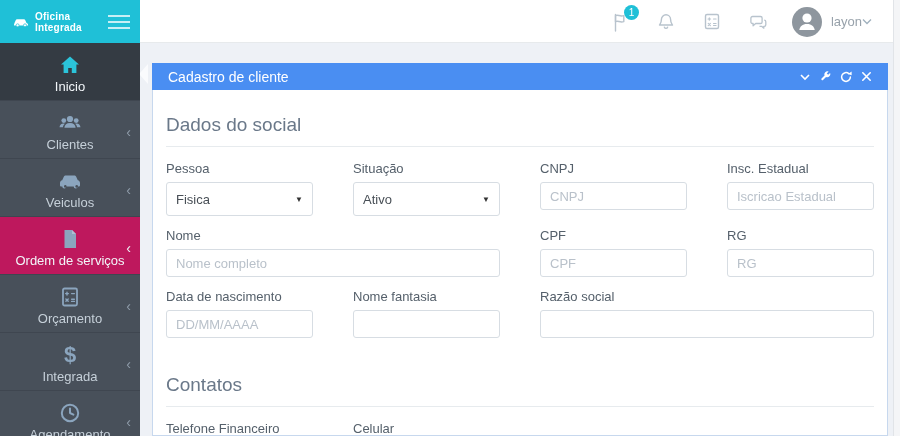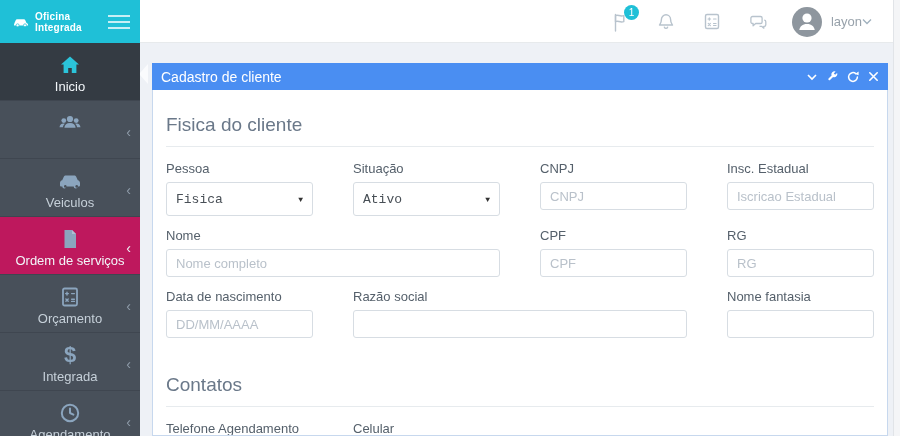--- a/index.html
+++ b/index.html
@@ -35,41 +35,41 @@
   .nav-chevron { position:absolute; right:9px; top:26px; color:#8f9caa; font-size:14px; line-height:10px; }
   .nav-item.hovered .nav-chevron { color:#eef2f6; }
 
   
   .content { position:absolute; left:140px; top:43px; right:0; bottom:0; background:#eef1f6; overflow:hidden; }
   .active-arrow { position:absolute; left:-1px; top:21px; width:0; height:0;
     border-top:10px solid transparent; border-bottom:10px solid transparent;
     border-right:9px solid #fafbfd; z-index:6; }
 
   .panel { margin:20px 12px 0 12px; }
-  .panel-header { background:#4a8ef2; height:27px; display:flex; align-items:center; padding:0 9px; }
+  .panel-header { background:#4a8ef2; height:27px; display:flex; align-items:center; padding:0 16px; }
   .panel-title { color:#fff; font-size:14px; }
   .panel-tools { margin-left:auto; display:flex; align-items:center; gap:9px; }
   .panel-tools .ptool { display:flex; align-items:center; cursor:pointer; }
   .panel-body { background:#fff; border:1px solid #c7d8ee; border-top:none;
     padding:0 13px 20px 13px; height:346px; overflow:hidden; }
 
   .section-heading { font-size:19px; font-weight:normal; color:#6a7889;
     padding:24px 0 10px 0; border-bottom:1px solid #e7ebee; margin-bottom:14px; }
 
   .form-row { display:grid; grid-template-columns:repeat(4,1fr); column-gap:40px; margin-bottom:12px; }
   .field { min-width:0; }
   .span2 { grid-column:span 2; }
   .field-label { display:block; font-size:13px; color:#55606b; margin-bottom:6px; }
   .tinput { width:100%; height:28px; border:1px solid #d7dde3; border-radius:3px;
     padding:0 9px; font-size:13px; color:#555; background:#fff; outline:none;
     font-family:"Liberation Sans","DejaVu Sans",sans-serif; }
   .tinput::placeholder { color:#b9c1ca; }
   .tselect { display:flex; align-items:center; justify-content:space-between; height:28px;
     border:1px solid #d7dde3; border-radius:3px; padding:16px 9px; font-size:13px;
-    color:#484f56; background:#fff; cursor:pointer;font-family:Liberation Mono, monospace; }
+    color:#484f56; background:#fff; cursor:pointer; }
   .tselect .sel-arrow { font-size:8px; color:#333; }
 
   .scroll-track { position:absolute; right:0; top:0; width:7px; height:436px;
     background:#f4f5f7; border-left:1px solid #e1e4e8; z-index:20; }
 </style>
 </head>
 <body>
 
 <div class="app">
 
@@ -144,20 +144,21 @@
       <div class="nav-icon">
         <svg width="26" height="24" viewBox="0 0 26 24">
           <circle cx="13" cy="8" r="3.1" fill="#8ba5be"></circle>
           <circle cx="6.8" cy="9.6" r="2.4" fill="#8ba5be"></circle>
           <circle cx="19.2" cy="9.6" r="2.4" fill="#8ba5be"></circle>
           <path d="M13,12 c-3.4,0-5.4,1.9-5.6,4.8 h11.2 C18.4,13.9 16.4,12 13,12 z" fill="#8ba5be"></path>
           <path d="M6.6,12.6 c-2.4,0.1-3.9,1.5-4.1,3.7 h3.4 c0.2,-1.5 0.9,-2.8 2,-3.5 z" fill="#8ba5be"></path>
           <path d="M19.4,12.6 c2.4,0.1,3.9,1.5,4.1,3.7 h-3.4 c-0.2,-1.5-0.9,-2.8-2,-3.5 z" fill="#8ba5be"></path>
         </svg>
       </div>
+      <div class="nav-label">Clientes</div>
       <span class="nav-chevron">‹</span>
     </div>
 
     <div class="nav-item">
       <div class="nav-icon">
         <svg width="26" height="24" viewBox="0 0 26 24">
           <path d="M5.2,11.2 L6.8,7.8 C7.2,6.9 7.9,6.4 8.9,6.4 h8.2 c1,0 1.7,0.5 2.1,1.4 l1.6,3.4 c1.3,0.3 2.2,1.4 2.2,2.8 v2.6 a1,1 0 0 1 -1,1 h-1.3 a2,2 0 0 1 -4,0 h-7.4 a2,2 0 0 1 -4,0 H4 a1,1 0 0 1 -1,-1 v-2.6 c0,-1.4 0.9,-2.5 2.2,-2.8 z" fill="#8ba5be"></path>
           <circle cx="8.3" cy="17.4" r="1.3" fill="#48505a"></circle>
           <circle cx="19.7" cy="17.4" r="1.3" fill="#48505a"></circle>
         </svg>
@@ -236,21 +237,21 @@
           <span class="ptool">
             <svg width="11" height="11" viewBox="0 0 11 11">
               <path d="M1.8,1.8 L9.2,9.2 M9.2,1.8 L1.8,9.2" stroke="#ffffff" stroke-width="1.6" stroke-linecap="round"></path>
             </svg>
           </span>
         </span>
       </div>
 
       <div class="panel-body">
 
-        <h2 class="section-heading">Fisica do cliente</h2>
+        <h2 class="section-heading">Dados do social</h2>
 
         <div class="form-row">
           <div class="field">
             <label class="field-label">Pessoa</label>
             <div class="tselect">
               <span>Fisica</span>
               <span class="sel-arrow">▼</span>
             </div>
           </div>
           <div class="field">
@@ -283,35 +284,35 @@
             <label class="field-label">RG</label>
             <input class="tinput" type="text" placeholder="RG" style="">
           </div>
         </div>
 
         <div class="form-row">
           <div class="field">
             <label class="field-label">Data de nascimento</label>
             <input class="tinput" type="text" placeholder="DD/MM/AAAA" style="">
           </div>
+          <div class="field">
+            <label class="field-label">Nome fantasia</label>
+            <input class="tinput" type="text" placeholder="" style="">
+          </div>
           <div class="field span2">
             <label class="field-label">Razão social</label>
             <input class="tinput" type="text" placeholder="" style="">
           </div>
-          <div class="field">
-            <label class="field-label">Nome fantasia</label>
-            <input class="tinput" type="text" placeholder="" style="">
-          </div>
         </div>
 
         <h2 class="section-heading">Contatos</h2>
 
         <div class="form-row">
           <div class="field">
-            <label class="field-label">Telefone Agendamento</label>
+            <label class="field-label">Telefone Financeiro</label>
 
           </div>
           <div class="field">
             <label class="field-label">Celular</label>
 
           </div>
         </div>
 
       </div>
     </section>

